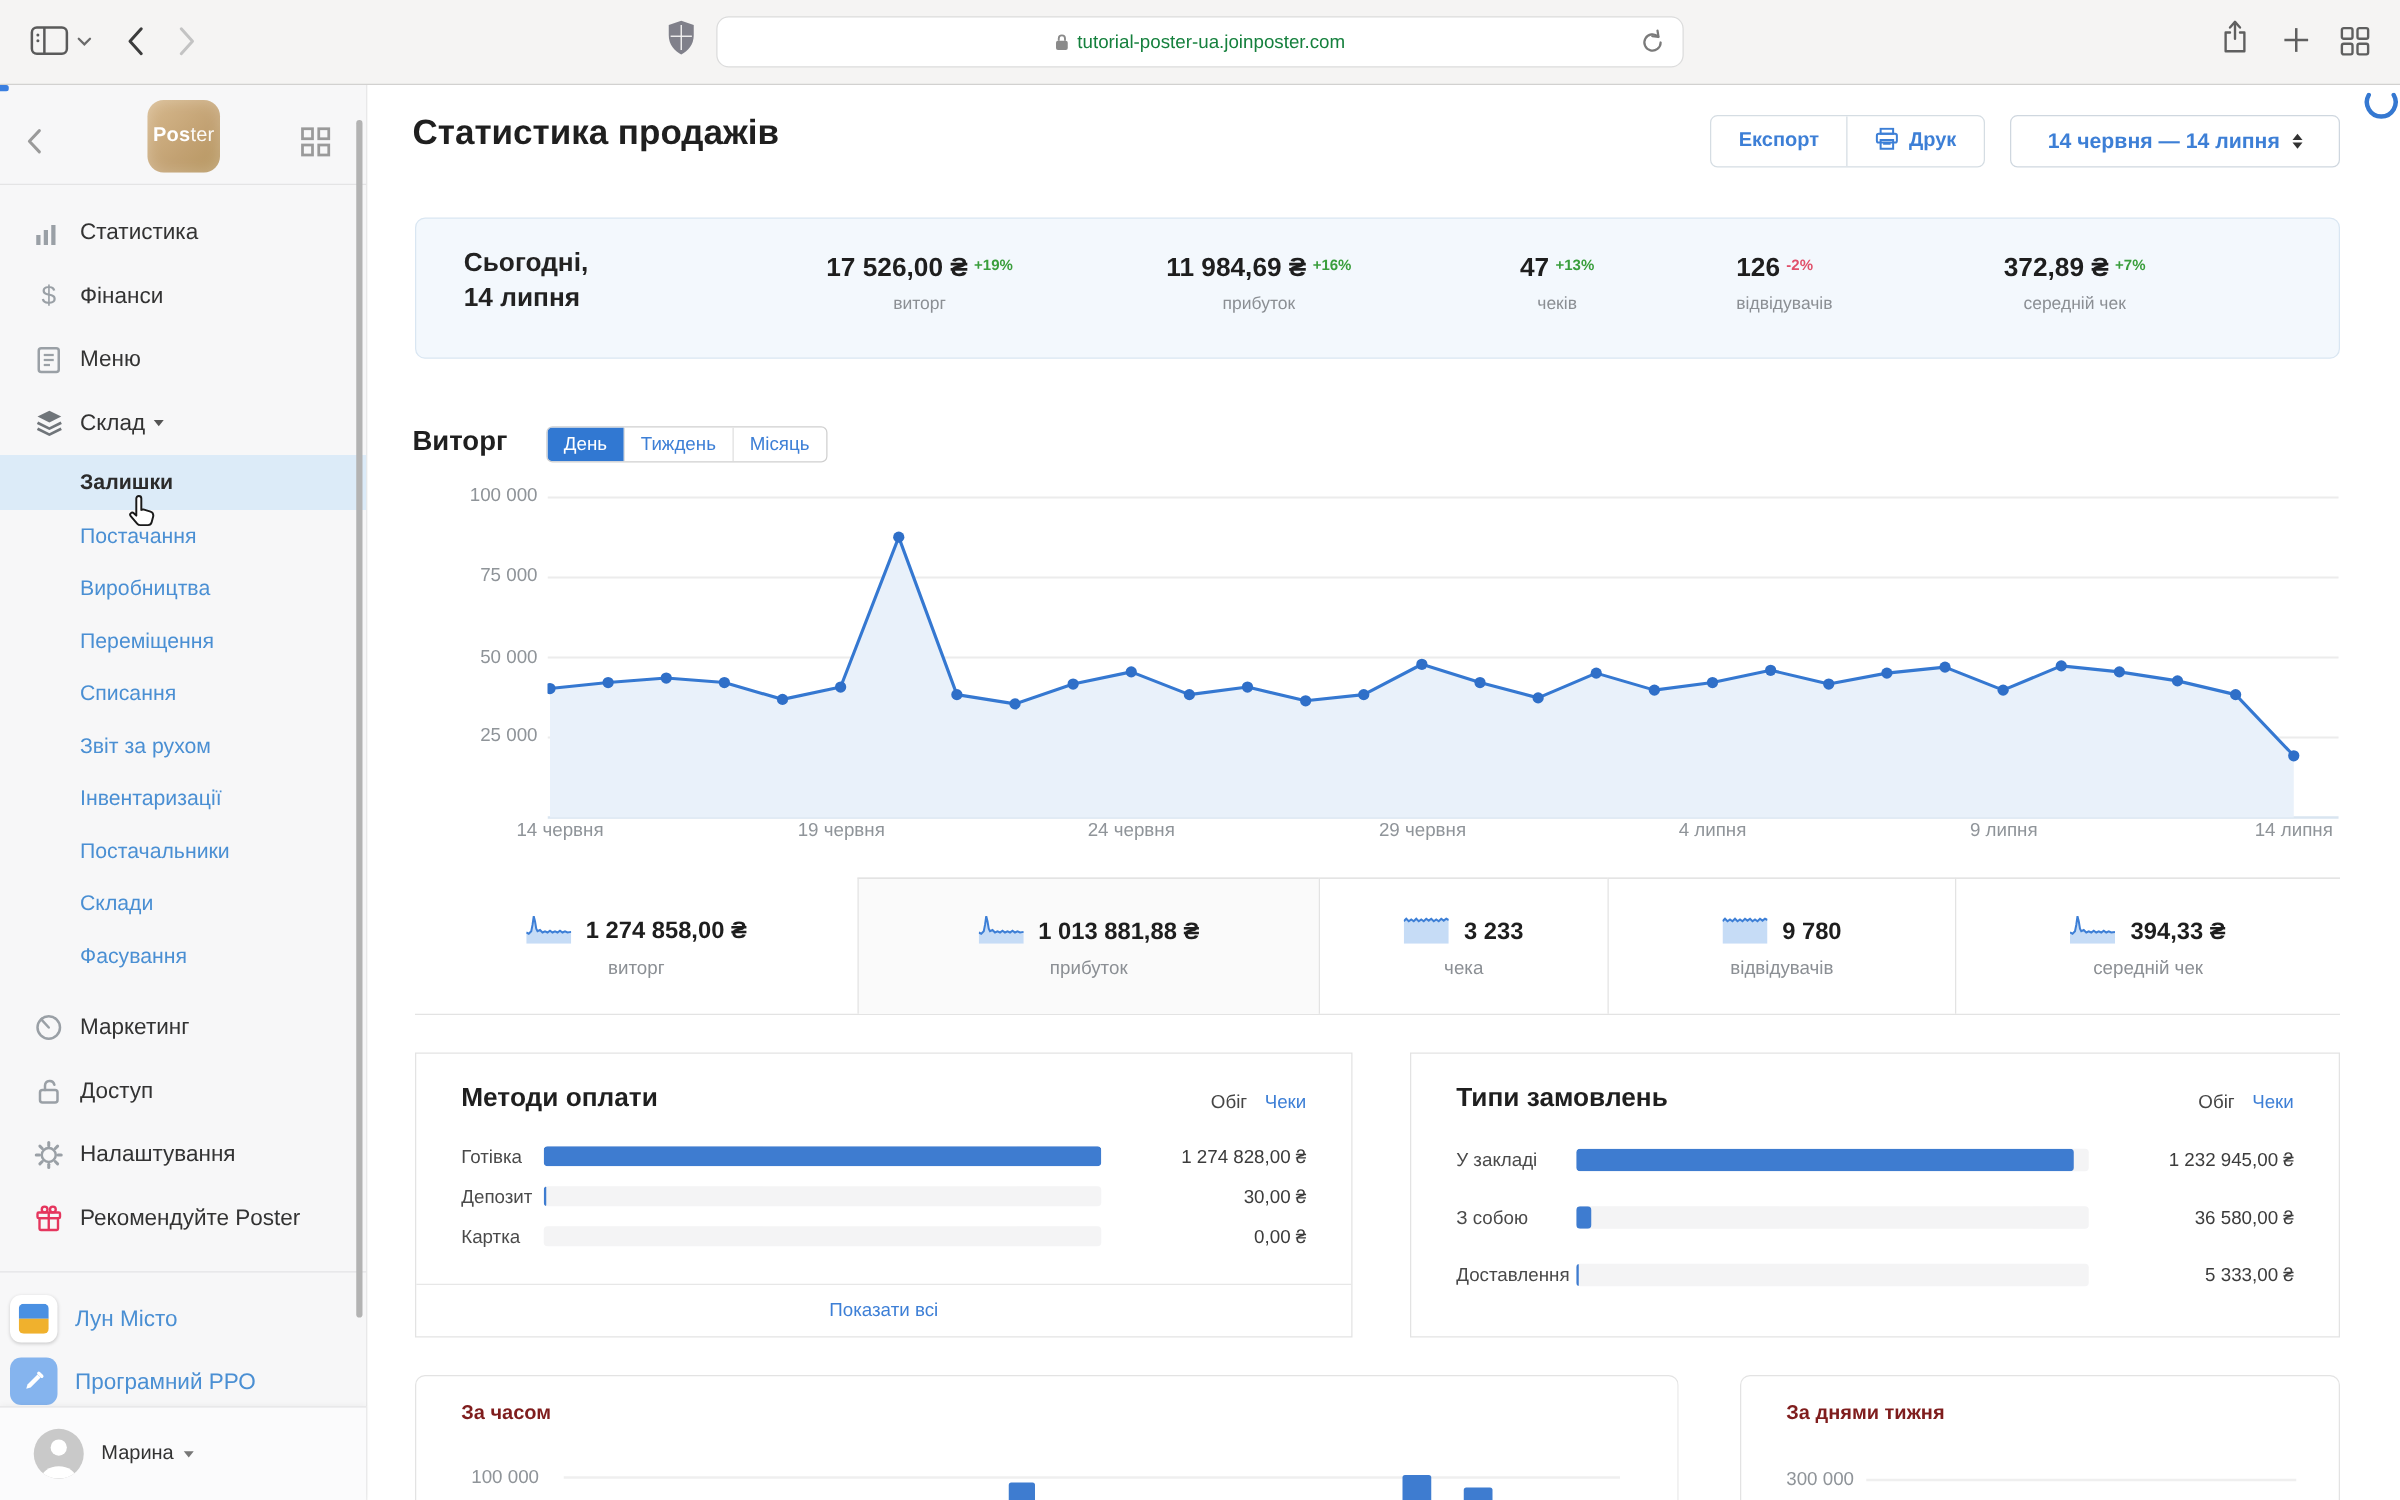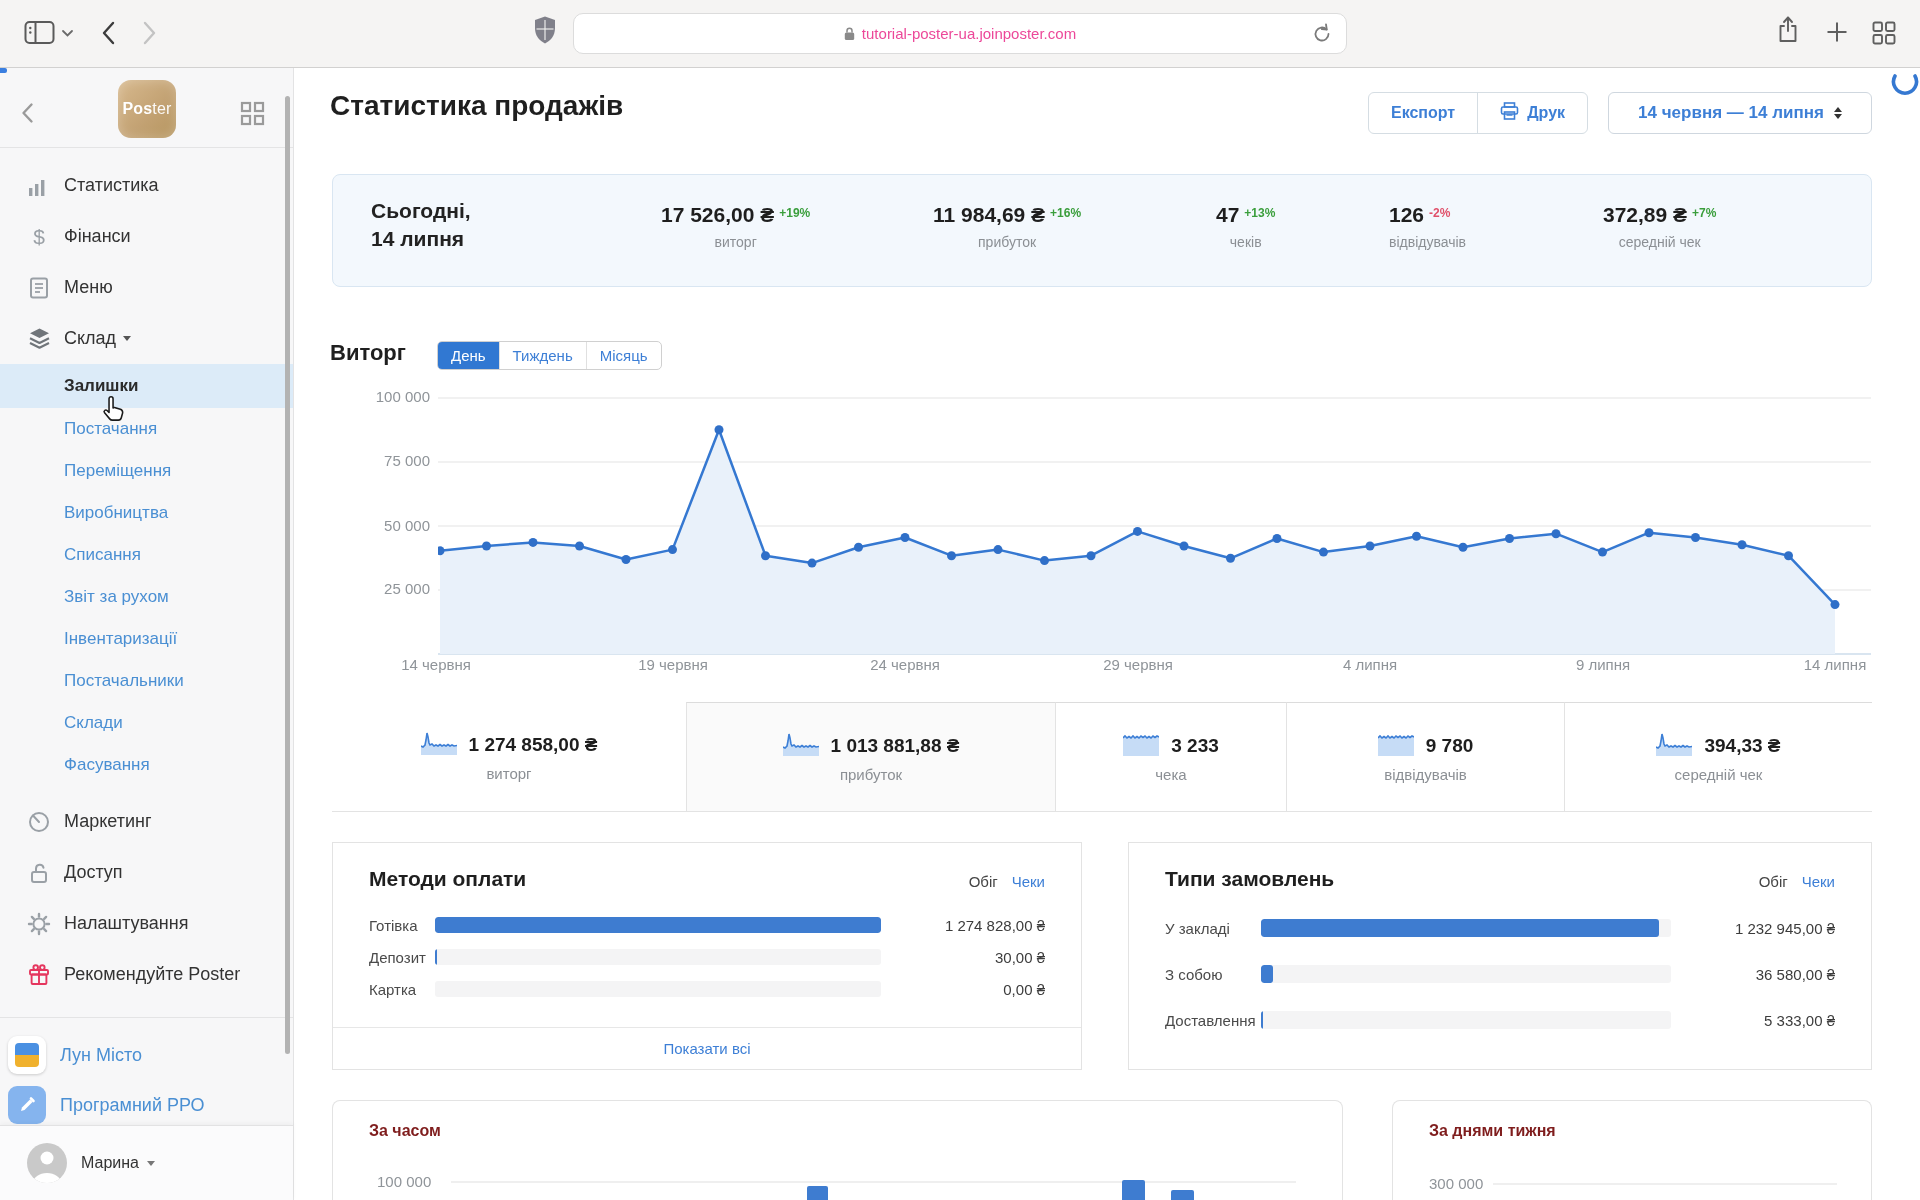--- a/index.html
+++ b/index.html
@@ -7,21 +7,21 @@
     font-family:"Liberation Sans","DejaVu Sans",sans-serif; color:#2c2c2c; }
 
   
   .chrome { position:absolute; left:0; top:0; width:1920px; height:68px;
     background:#f5f4f3; border-bottom:1px solid #d2d1d0; }
   .chrome svg { display:block; }
   .c-ico { position:absolute; }
   .urlbar { position:absolute; left:573px; top:13px; width:774px; height:41px;
     background:#ffffff; border:1px solid #dcdcdc; border-radius:10px;
     display:flex; align-items:center; justify-content:center; }
-  .urltext { font-size:15px; color:#ec4899; display:flex; align-items:center; gap:7px; }
+  .urltext { font-size:15px; color:#15803d; display:flex; align-items:center; gap:7px; }
   .url-reload { position:absolute; right:14px; top:9px; }
 
   
   .sidebar { position:absolute; left:0; top:68px; width:294px; bottom:0;
     background:#f7f7f8; border-right:1px solid #e3e3e4; }
   .load-chip { position:absolute; left:0; top:68px; width:7px; height:5px; background:#3b7fe0; border-radius:0 2px 2px 0; z-index:5;}
   .sb-head { height:80px; border-bottom:1px solid #e4e4e5; position:relative; }
   .sb-back { position:absolute; left:20px; top:34px; }
   .logo { position:absolute; left:118px; top:12px; width:58px; height:58px; border-radius:13px;
     background:linear-gradient(135deg,#d7b98e,#c2a172 60%,#b6965f);
@@ -83,21 +83,21 @@
   .chart-title { position:absolute; left:36px; top:272px; font-size:22px; font-weight:700; color:#1f1f1f;}
   .tabs { position:absolute; left:143px; top:273px; display:flex; border:1px solid #d0d0d0;
     border-radius:5px; overflow:hidden; background:#fff; }
   .tab { padding:5px 13px; font-size:15px; color:#3d7fd6; cursor:pointer; border-left:1px solid #e0e0e0;}
   .tab:first-child { border-left:none; }
   .tab.active { background:#3178d2; color:#fff; }
   .ylab { position:absolute; left:36px; width:100px; text-align:right; font-size:15px; color:#8f9499; }
   .yt0{top:320px;} .yt1{top:384px;} .yt2{top:449px;} .yt3{top:512px;}
   #revchart { position:absolute; left:144px; top:322px; }
   .xlab { position:absolute; top:588px; transform:translateX(-50%); font-size:15px; color:#8f9499; white-space:nowrap; }
-  .xt0{left:142px;} .xt1{left:379px;} .xt2{left:611px;} .xt3{left:844px;} .xt4{left:1076px;} .xt5{left:1309px;} .xt6{left:1541px;}
+  .xt0{left:154px;} .xt1{left:379px;} .xt2{left:611px;} .xt3{left:844px;} .xt4{left:1076px;} .xt5{left:1309px;} .xt6{left:1541px;}
 
   
   .sumrow { position:absolute; left:38px; top:634px; width:1540px; height:110px;
     display:flex; border-bottom:1px solid #e3e3e3; }
   .sumcell { display:flex; flex-direction:column; align-items:center; justify-content:center; cursor:pointer; }
   .sumcell:not(:first-child){ border-top:1px solid #dcdcdc; border-left:1px solid #e3e3e3; }
   .sumcell.shade { background:#fafafa; }
   .sc0{width:354px;} .sc1{width:369px;} .sc2{width:231px;} .sc3{width:278px;} .sc4{width:308px;}
   .sum-line { display:flex; align-items:center; gap:12px; }
   .sum-val { font-size:19px; font-weight:700; color:#1e1e1e; }
@@ -280,24 +280,24 @@
       <span class="caret-down"></span>
     </div>
 
     <div class="smi active">
         <span>Залишки</span>
       </div>
     <div class="smi">
         <span>Постачання</span>
       </div>
     <div class="smi">
+        <span>Виробництва</span>
+      </div>
+    <div class="smi">
         <span>Переміщення</span>
-      </div>
-    <div class="smi">
-        <span>Виробництва</span>
       </div>
     <div class="smi">
         <span>Списання</span>
       </div>
     <div class="smi">
         <span>Звіт за рухом</span>
       </div>
     <div class="smi">
         <span>Інвентаризації</span>
       </div>

